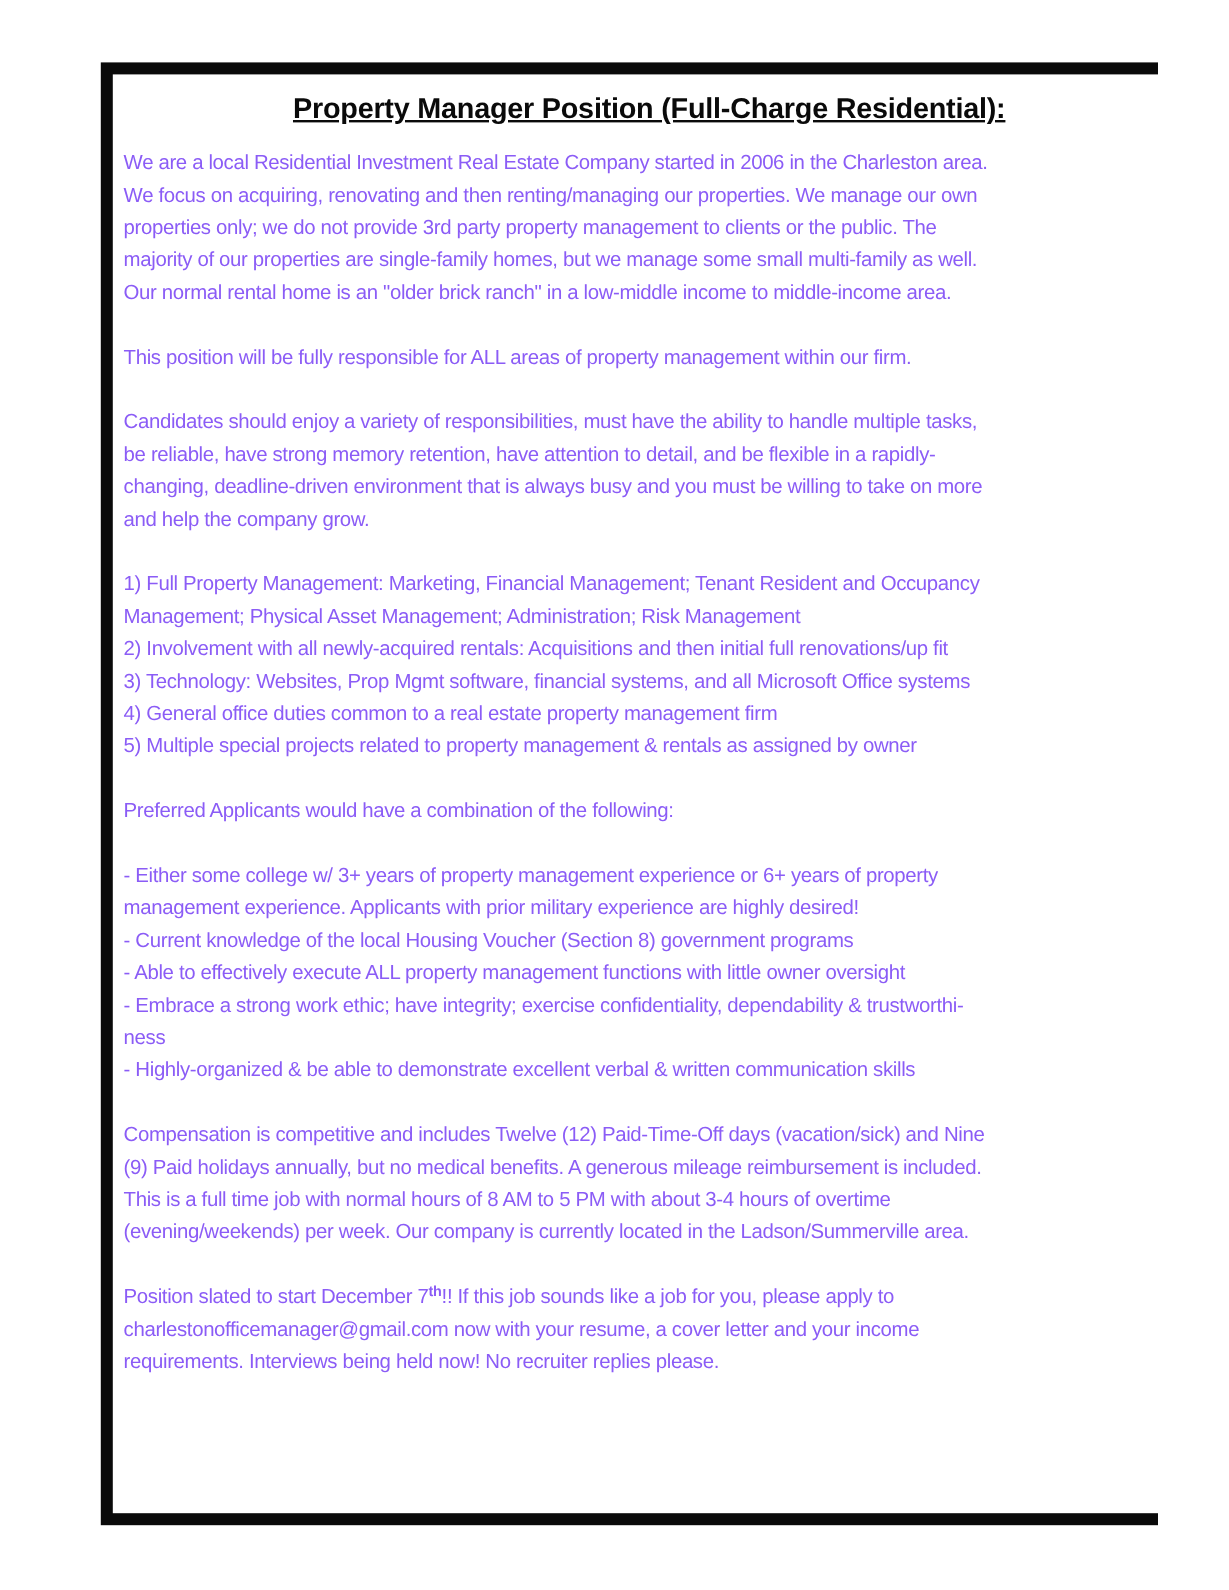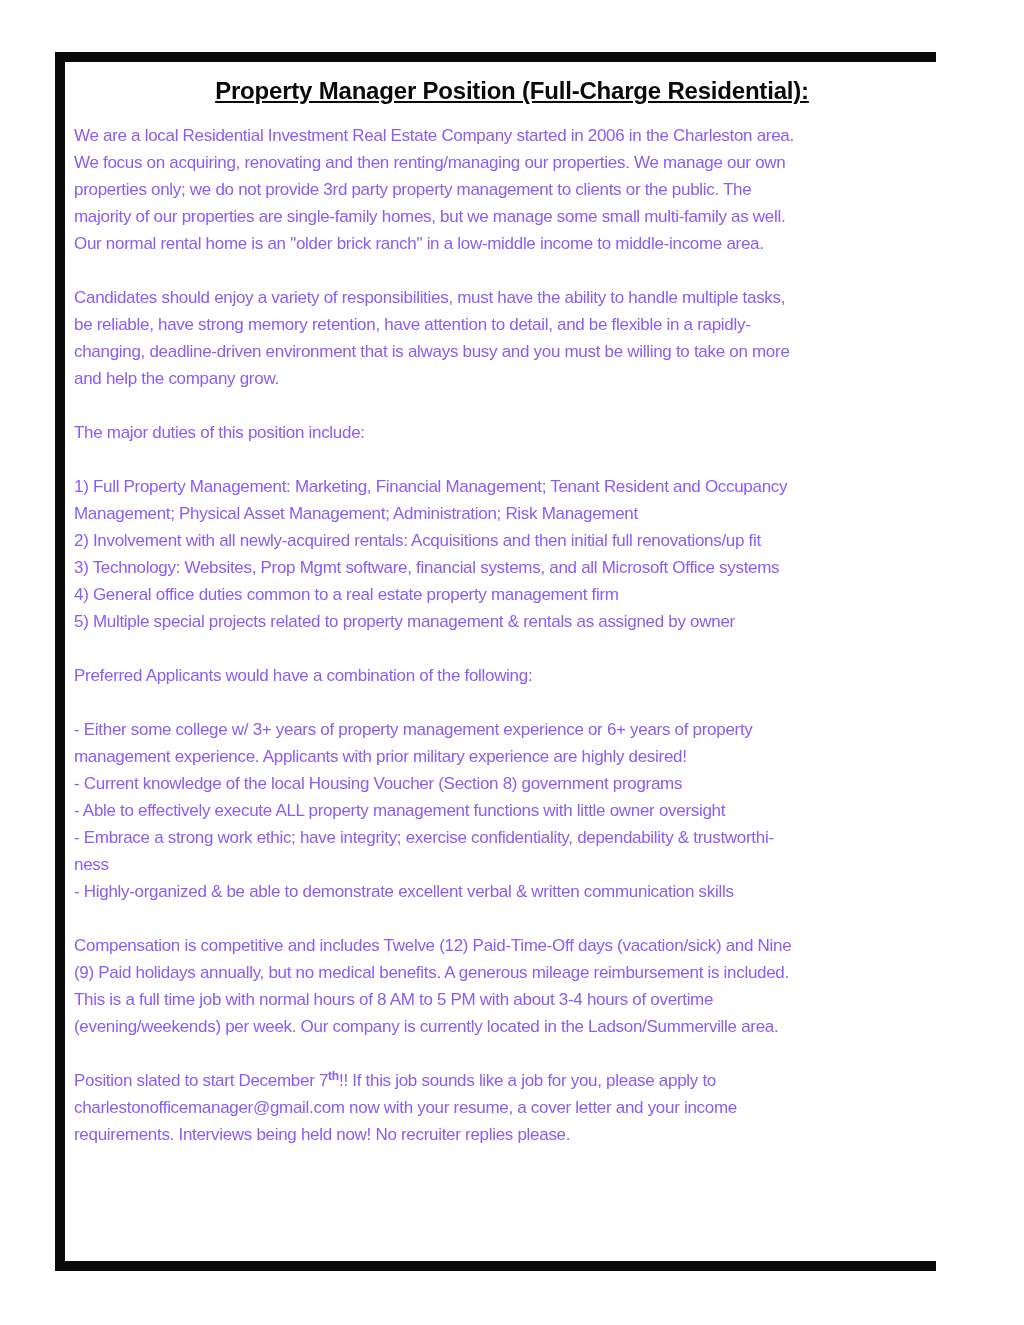--- a/index.html
+++ b/index.html
@@ -8,20 +8,21 @@
     background: #ffffff;
   }
   .page {
     position: relative;
     width: 936px;
     height: 1325px;
     background: #ffffff;
     font-family: "Liberation Sans", sans-serif;
     color: #0a0a0a;
     overflow: hidden;
+    margin-left: 29px;
   }
   .doc-border {
     position: absolute;
     left: 55px;
     top: 52px;
     width: 913px;
     height: 1219px;
     border: 10px solid #0a0a0a;
     box-sizing: border-box;
     background: #ffffff;
@@ -60,25 +61,25 @@
 <body>
 
 <div class="page">
   <div class="doc-border">
     <h1 class="title">Property Manager Position (Full-Charge Residential):</h1>
     <p class="para">We are a local Residential Investment Real Estate Company started in 2006 in the Charleston area.
 We focus on acquiring, renovating and then renting/managing our properties. We manage our own
 properties only; we do not provide 3rd party property management to clients or the public. The
 majority of our properties are single-family homes, but we manage some small multi-family as well.
 Our normal rental home is an "older brick ranch" in a low-middle income to middle-income area.</p>
+    <p class="para">This position will be fully responsible for ALL areas of property management within our firm.</p>
     <p class="para">Candidates should enjoy a variety of responsibilities, must have the ability to handle multiple tasks,
 be reliable, have strong memory retention, have attention to detail, and be flexible in a rapidly-
 changing, deadline-driven environment that is always busy and you must be willing to take on more
 and help the company grow.</p>
-    <p class="para">The major duties of this position include:</p>
     <p class="para">1) Full Property Management: Marketing, Financial Management; Tenant Resident and Occupancy
 Management; Physical Asset Management; Administration; Risk Management
 2) Involvement with all newly-acquired rentals: Acquisitions and then initial full renovations/up fit
 3) Technology: Websites, Prop Mgmt software, financial systems, and all Microsoft Office systems
 4) General office duties common to a real estate property management firm
 5) Multiple special projects related to property management &amp; rentals as assigned by owner</p>
     <p class="para">Preferred Applicants would have a combination of the following:</p>
     <p class="para">- Either some college w/ 3+ years of property management experience or 6+ years of property
 management experience. Applicants with prior military experience are highly desired!
 - Current knowledge of the local Housing Voucher (Section 8) government programs

